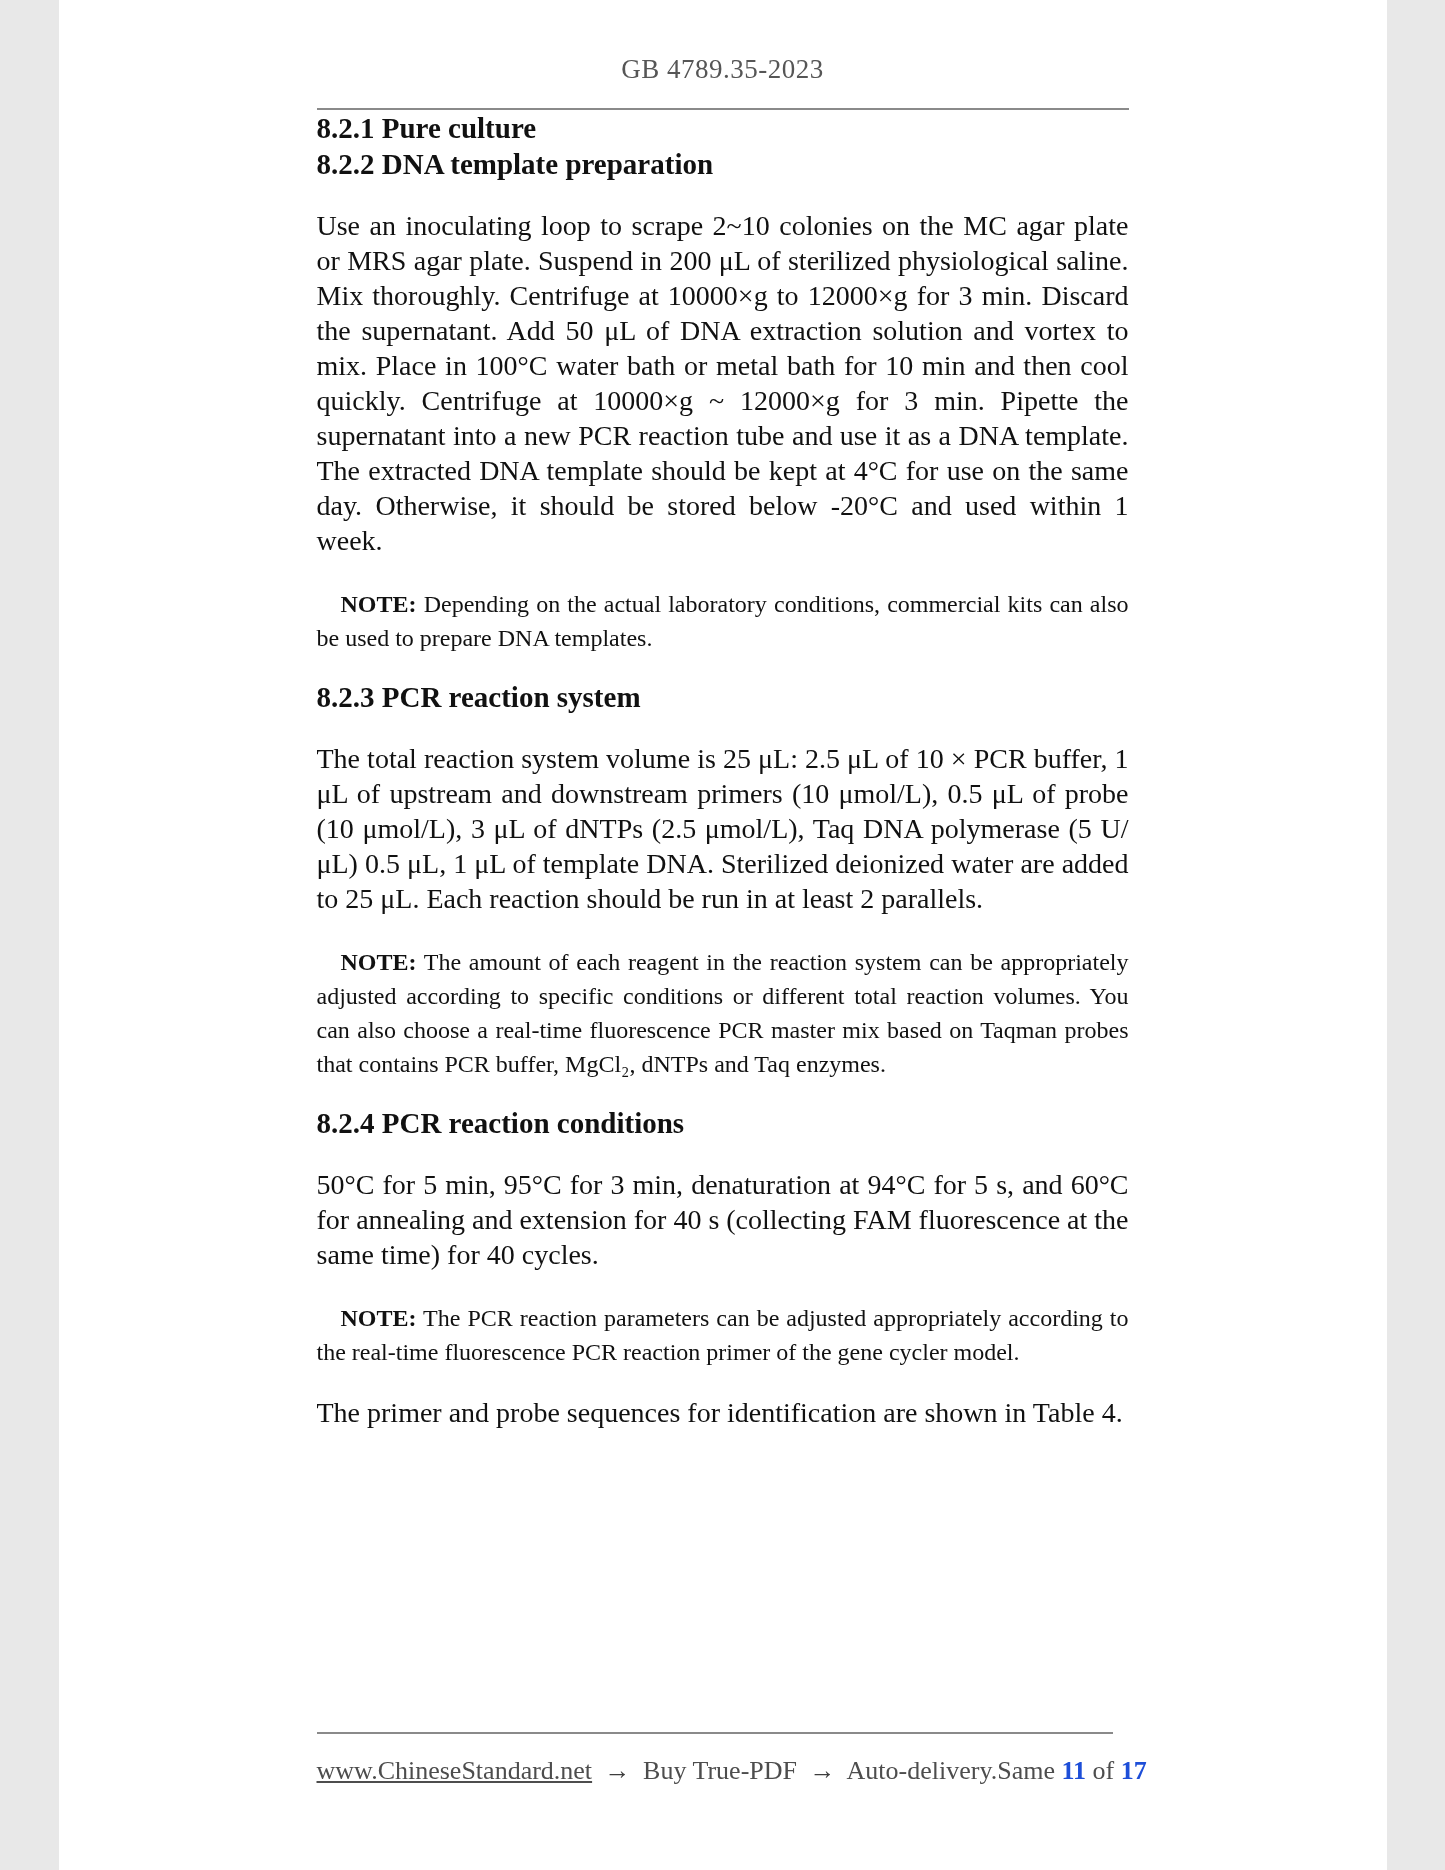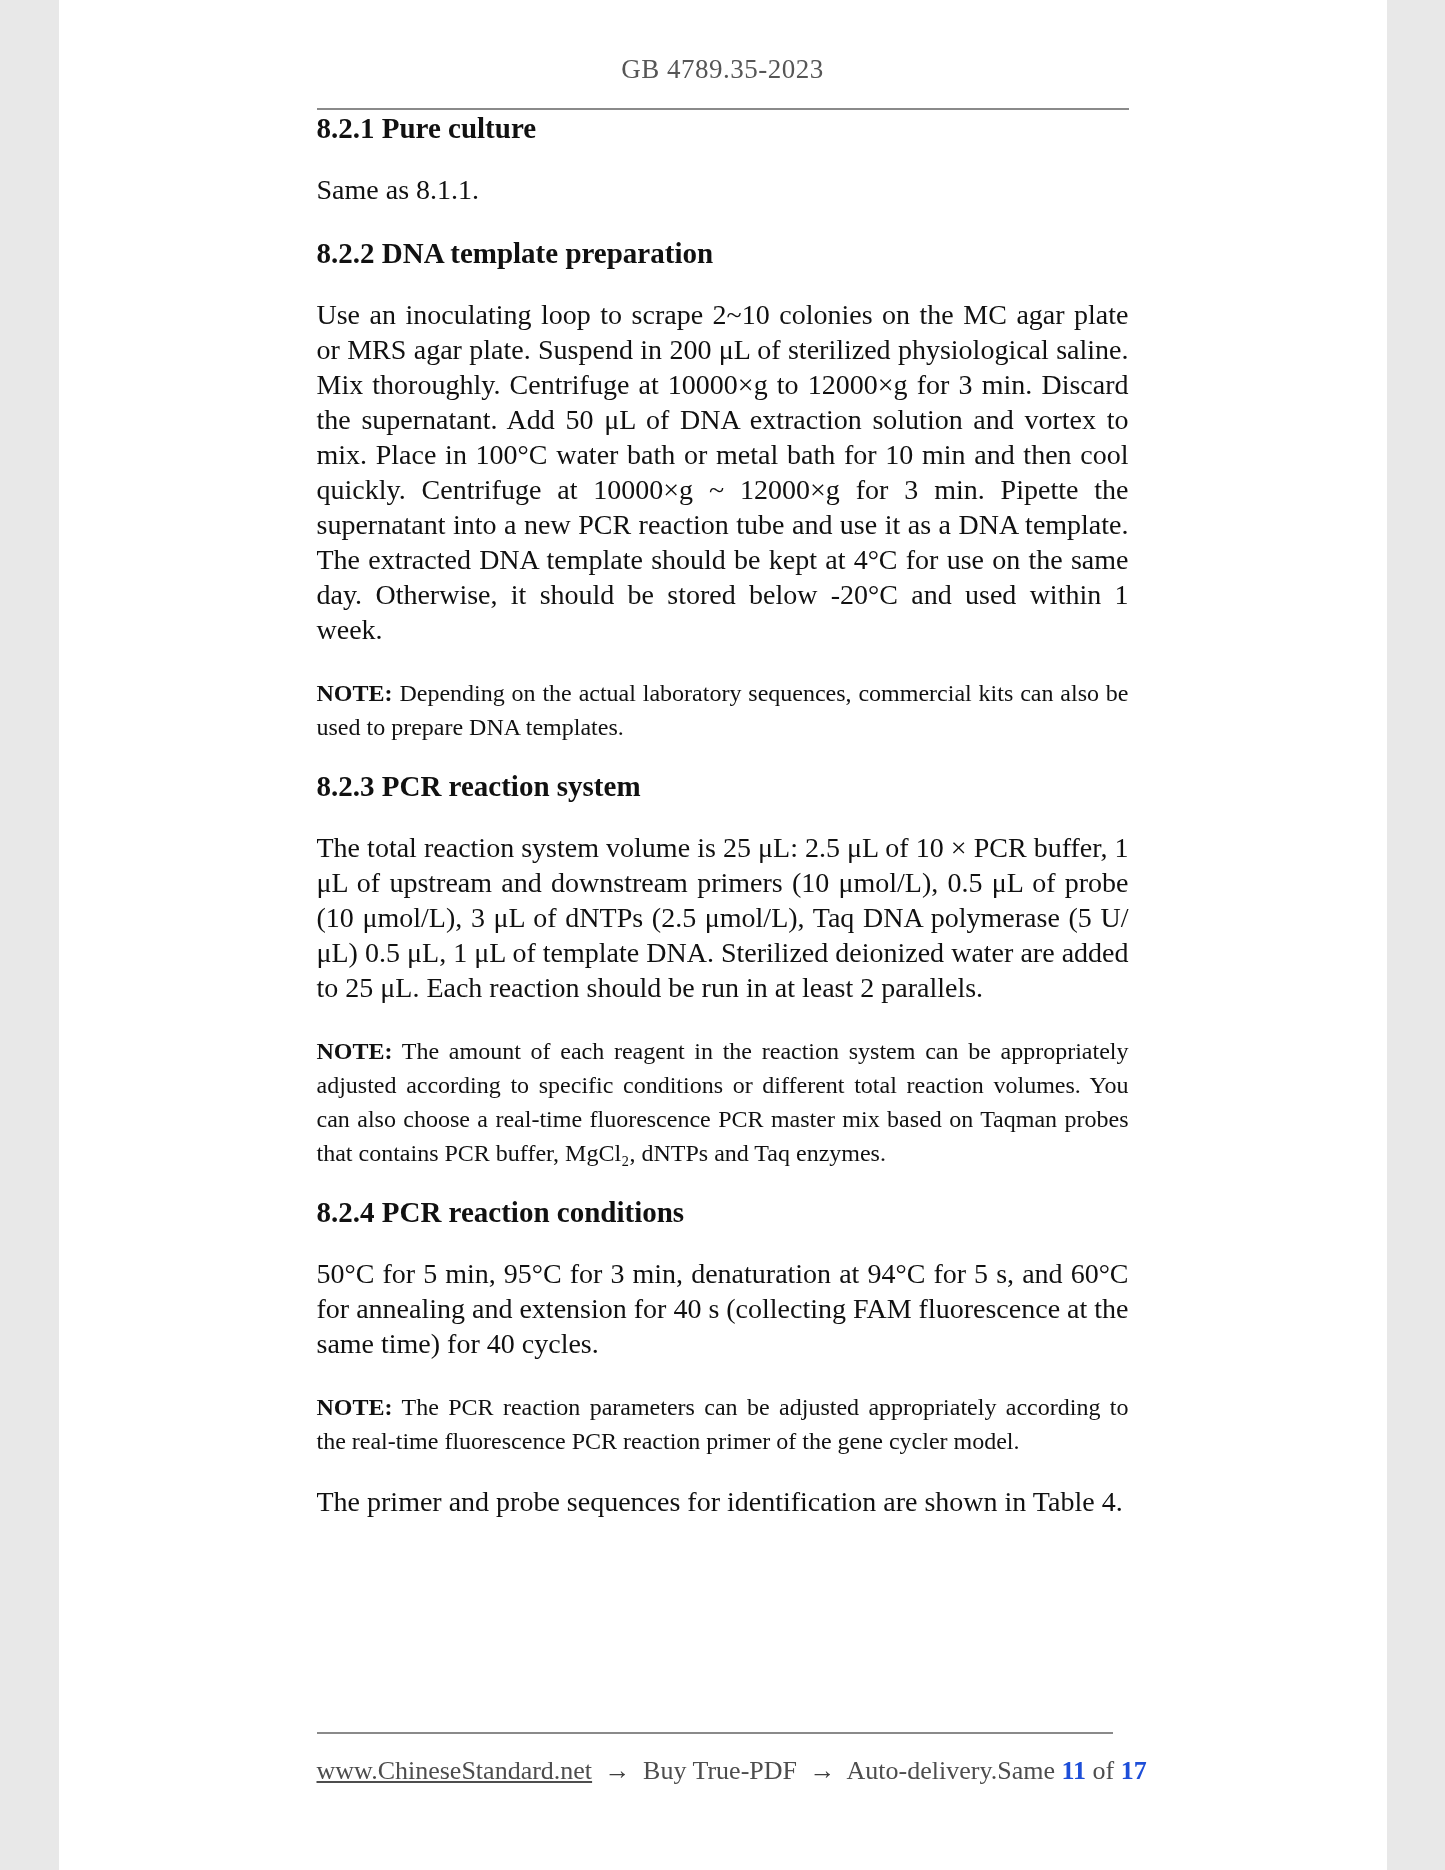--- a/index.html
+++ b/index.html
@@ -53,21 +53,21 @@
     text-align: justify;
     margin-top: 26px;
   }
   .body-para.single { text-align: left; }
   .note-para {
     font-size: 24px;
     line-height: 34px;
     text-align: justify;
     margin-top: 29px;
   }
-  .note-para b { font-weight: bold; }
+  .note-para b { font-weight: bold; margin-left: 24px; }
   .doc-footer {
     position: absolute;
     left: 258px;
     right: 274px;
     top: 1732px;
     border-top: 2px solid #8a8a8a;
     padding-top: 22px;
     display: flex;
     justify-content: space-between;
     align-items: baseline;
@@ -95,27 +95,26 @@
 
   <div class="doc-header">
     <span class="doc-number">GB 4789.35-2023</span>
   </div>
 
   <div class="content">
 
 
     <div class="h3-title mt-heading">8.2.1 Pure culture</div>
 
-    <p class="body-para single">Same as 8.1.1.</p>
 
     <div class="h3-title mt-heading">8.2.2 DNA template preparation</div>
 
     <p class="body-para">Use an inoculating loop to scrape 2~10 colonies on the MC agar plate or MRS agar plate. Suspend in 200 μL of sterilized physiological saline. Mix thoroughly. Centrifuge at 10000×g to 12000×g for 3 min. Discard the supernatant. Add 50 μL of DNA extraction solution and vortex to mix. Place in 100°C water bath or metal bath for 10 min and then cool quickly. Centrifuge at 10000×g ~ 12000×g for 3 min. Pipette the supernatant into a new PCR reaction tube and use it as a DNA template. The extracted DNA template should be kept at 4°C for use on the same day. Otherwise, it should be stored below -20°C and used within 1 week.</p>
 
-    <p class="note-para"><b>NOTE:</b> <span>Depending on the actual laboratory sequences, commercial kits can also be used to prepare DNA templates.</span></p>
+    <p class="note-para"><b>NOTE:</b> <span>Depending on the actual laboratory conditions, commercial kits can also be used to prepare DNA templates.</span></p>
 
     <div class="h3-title mt-heading">8.2.3 PCR reaction system</div>
 
     <p class="body-para">The total reaction system volume is 25 μL: 2.5 μL of 10 × PCR buffer, 1 μL of upstream and downstream primers (10 μmol/L), 0.5 μL of probe (10 μmol/L), 3 μL of dNTPs (2.5 μmol/L), Taq DNA polymerase (5 U/μL) 0.5 μL, 1 μL of template DNA. Sterilized deionized water are added to 25 μL. Each reaction should be run in at least 2 parallels.</p>
 
     <p class="note-para"><b>NOTE:</b> <span>The amount of each reagent in the reaction system can be appropriately adjusted according to specific conditions or different total reaction volumes. You can also choose a real-time fluorescence PCR master mix based on Taqman probes that contains PCR buffer, MgCl₂, dNTPs and Taq enzymes.</span></p>
 
     <div class="h3-title mt-heading">8.2.4 PCR reaction conditions</div>
 
     <p class="body-para">50°C for 5 min, 95°C for 3 min, denaturation at 94°C for 5 s, and 60°C for annealing and extension for 40 s (collecting FAM fluorescence at the same time) for 40 cycles.</p>

